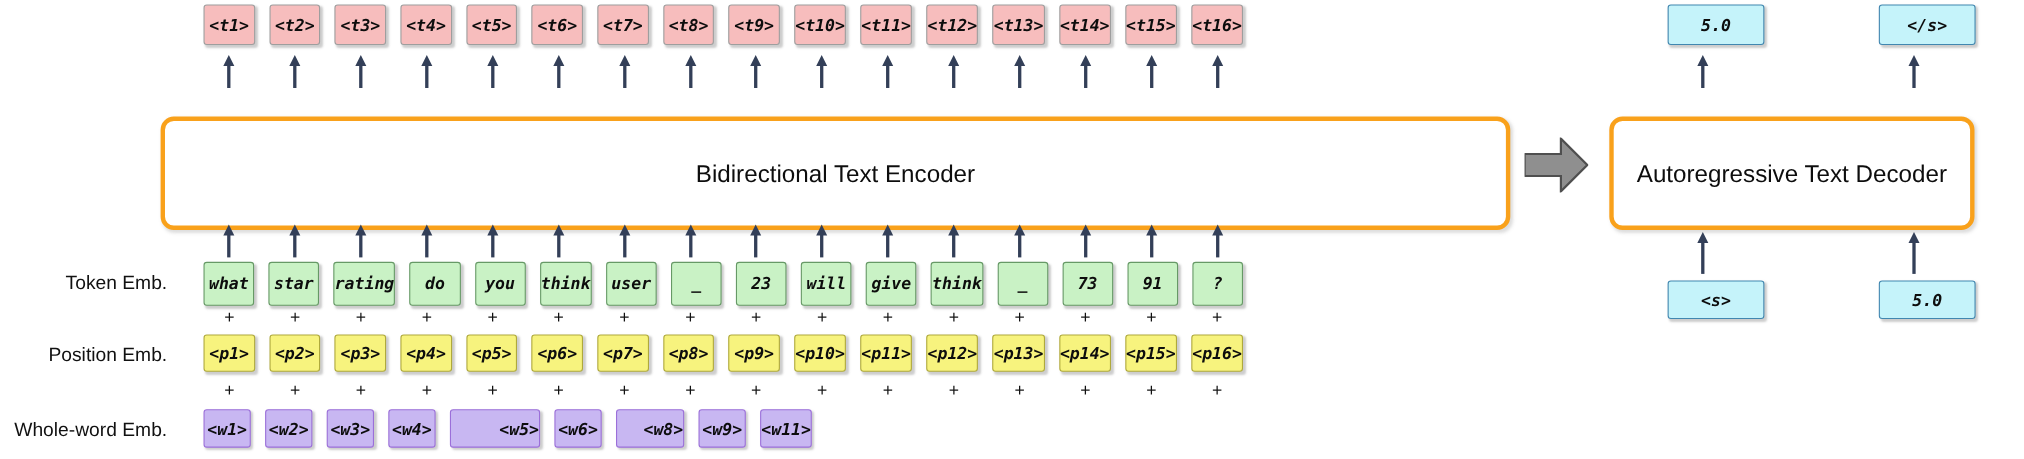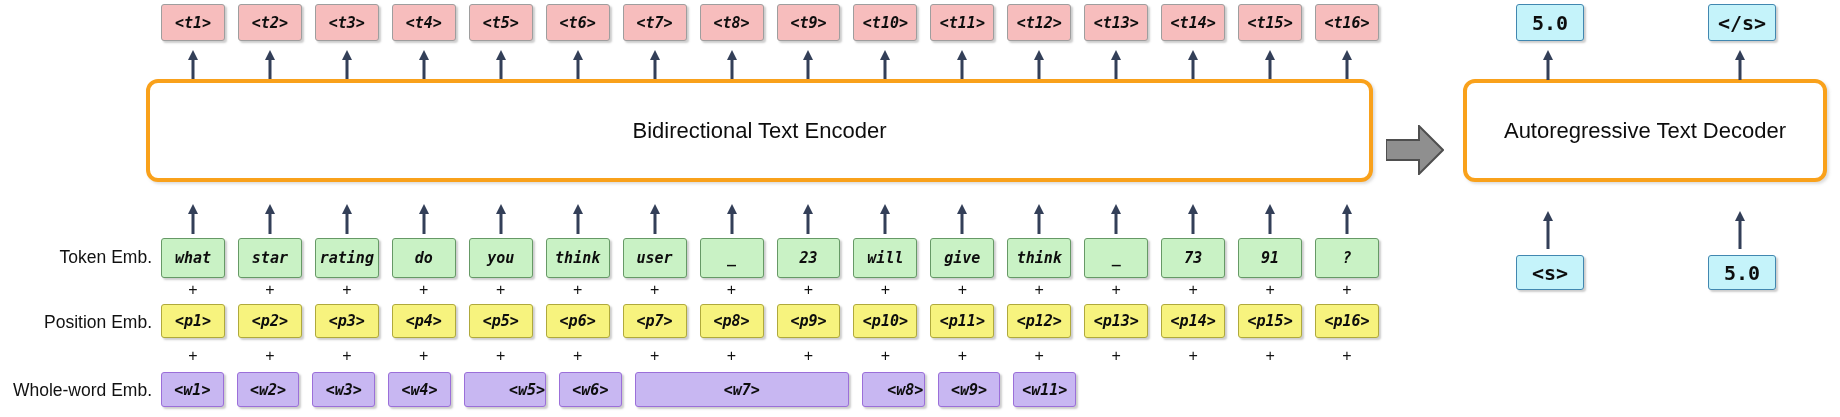--- a/index.html
+++ b/index.html
@@ -13,21 +13,21 @@
   }
   
   .row-label{
     position:absolute;left:0;width:152px;
     text-align:right;
     font-size:17.5px;line-height:20px;color:#111;
     white-space:nowrap;
   }
   
   .enc-grid{
-    position:absolute;left:161px;width:1218px;
+    position:absolute;left:185px;width:945px;
     display:grid;grid-template-columns:repeat(16,1fr);
     column-gap:13px;
   }
   .tok{
     height:100%;
     display:flex;align-items:center;justify-content:center;
     font-family:"DejaVu Sans Mono", monospace;
     font-style:italic;font-weight:bold;font-size:15px;
     border-radius:3px;
     border:1.5px solid #888;
@@ -59,37 +59,37 @@
     content:"";position:absolute;left:50%;transform:translateX(-50%);top:0;
     border-left:5.5px solid transparent;border-right:5.5px solid transparent;
     border-bottom:10px solid var(--c-arrow,#333F58);
   }
   .plus{
     display:flex;align-items:center;justify-content:center;
     font-size:16px;color:#111;height:100%;
   }
   
   .stage-box{
-    position:absolute;top:79px;height:103px;
+    position:absolute;top:106px;height:103px;
     background:#fff;
     border:4.5px solid var(--c-orange,#F9A11B);
     border-radius:12px;
     box-sizing:border-box;
     display:flex;align-items:center;justify-content:center;
     box-shadow:2px 2px 3px rgba(120,120,120,.25);
   }
   .stage-box .stage-title{font-size:22px;color:#0d0d0d;}
   .encoder-box{left:146px;width:1227px;}
-  .decoder-box{left:1463px;width:364px;}
+  .decoder-box{left:1463px;width:332px;}
   
   .io-box{
-    position:absolute;width:68px;
+    position:absolute;width:88px;
     display:flex;align-items:center;justify-content:center;
     font-family:"DejaVu Sans Mono", monospace;
-    font-weight:bold;font-size:20px;
+    font-style:italic;font-weight:bold;font-size:15px;
     border-radius:3px;border:1.5px solid #4187B0;
     background:var(--c-cyan,#C5F3FA);
     box-shadow:2px 2px 2px rgba(90,90,90,.30);
     box-sizing:border-box;
   }
   .dec-arr{position:absolute;width:12px;}
   .big-arrow{position:absolute;left:1386px;top:125px;width:58px;height:50px;}
 </style>
 </head>
 <body>
@@ -231,21 +231,20 @@
       <div class="plus">+</div>
       <div class="plus">+</div>
     </div>
   <div class="enc-grid row-purple" id="wwRow">
       <div class="tok purple" style="grid-column: span 1;">&lt;w1&gt;</div>
       <div class="tok purple" style="grid-column: span 1;">&lt;w2&gt;</div>
       <div class="tok purple" style="grid-column: span 1;">&lt;w3&gt;</div>
       <div class="tok purple" style="grid-column: span 1;">&lt;w4&gt;</div>
       <div class="tok purple" style="grid-column: span 1; padding-left: 44px;">&lt;w5&gt;</div>
       <div class="tok purple" style="grid-column: span 1;">&lt;w6&gt;</div>
-      <div class="tok purple" style="grid-column: span 3;">&lt;w7&gt;</div>
       <div class="tok purple" style="grid-column: span 1; padding-left: 24px;">&lt;w8&gt;</div>
       <div class="tok purple" style="grid-column: span 1;">&lt;w9&gt;</div>
       <div class="tok purple" style="grid-column: span 1;">&lt;w11&gt;</div>
     </div>
 
   <div class="big-arrow">
     <svg width="58" height="50" viewBox="0 0 58 50">
       <polygon points="0,15 33,15 33,1 57,25 33,49 33,35 0,35" fill="#8F8F8F" stroke="#4F4F4F" stroke-width="2"></polygon>
     </svg>
   </div>

